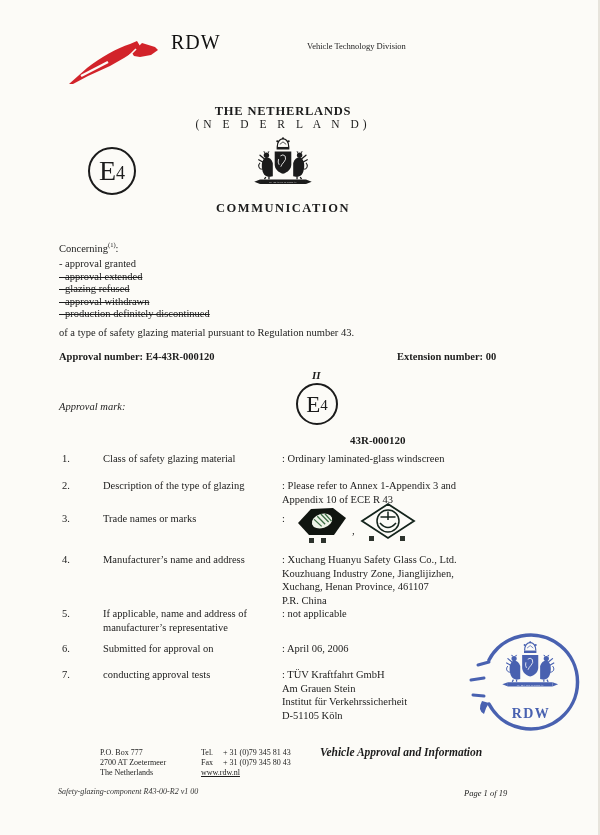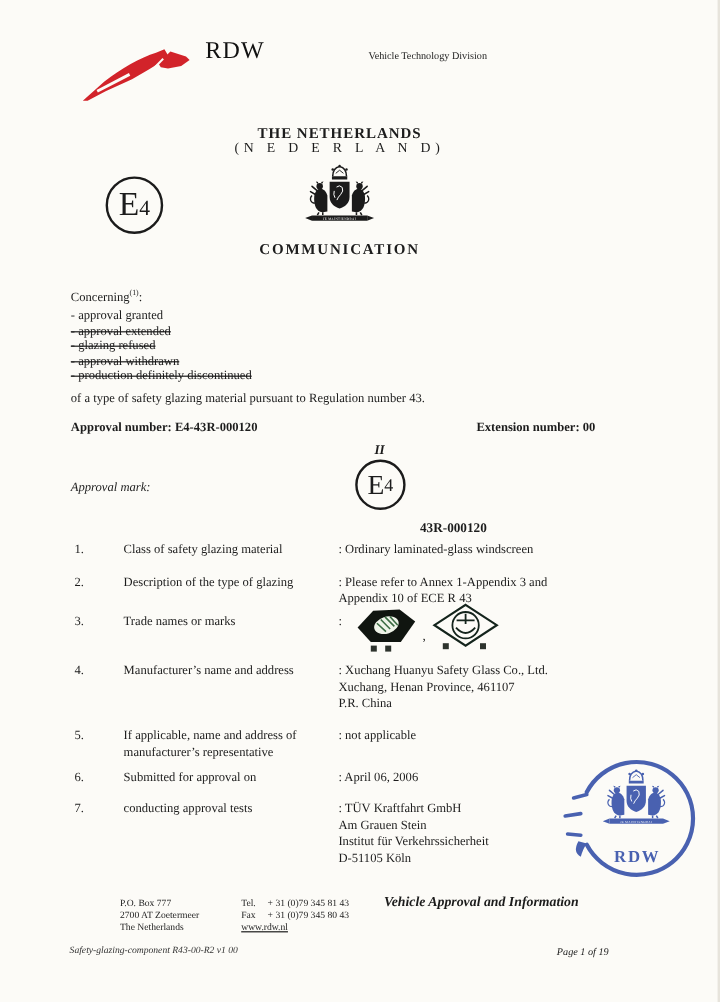--- a/index.html
+++ b/index.html
@@ -186,20 +186,21 @@
     <rect x="40" y="34" width="5" height="5" fill="#2d332d"></rect>
   </svg>
 
   <div class="abs row t13" style="top:553px">
     <div class="no">4.</div>
     <div class="label">
         <div class="ln">Manufacturer’s name and address</div>
       </div>
     <div class="val">
       <div class="ln">: Xuchang Huanyu Safety Glass Co., Ltd.</div>
+      <div class="ln">Kouzhuang Industry Zone, Jianglijizhen,</div>
       <div class="ln">Xuchang, Henan Province, 461107</div>
       <div class="ln">P.R. China</div>
     </div>
   </div>
   <div class="abs row t13" style="top:607px">
     <div class="no">5.</div>
     <div class="label">
       <div class="ln">If applicable, name and address of</div>
       <div class="ln">manufacturer’s representative</div>
     </div>

